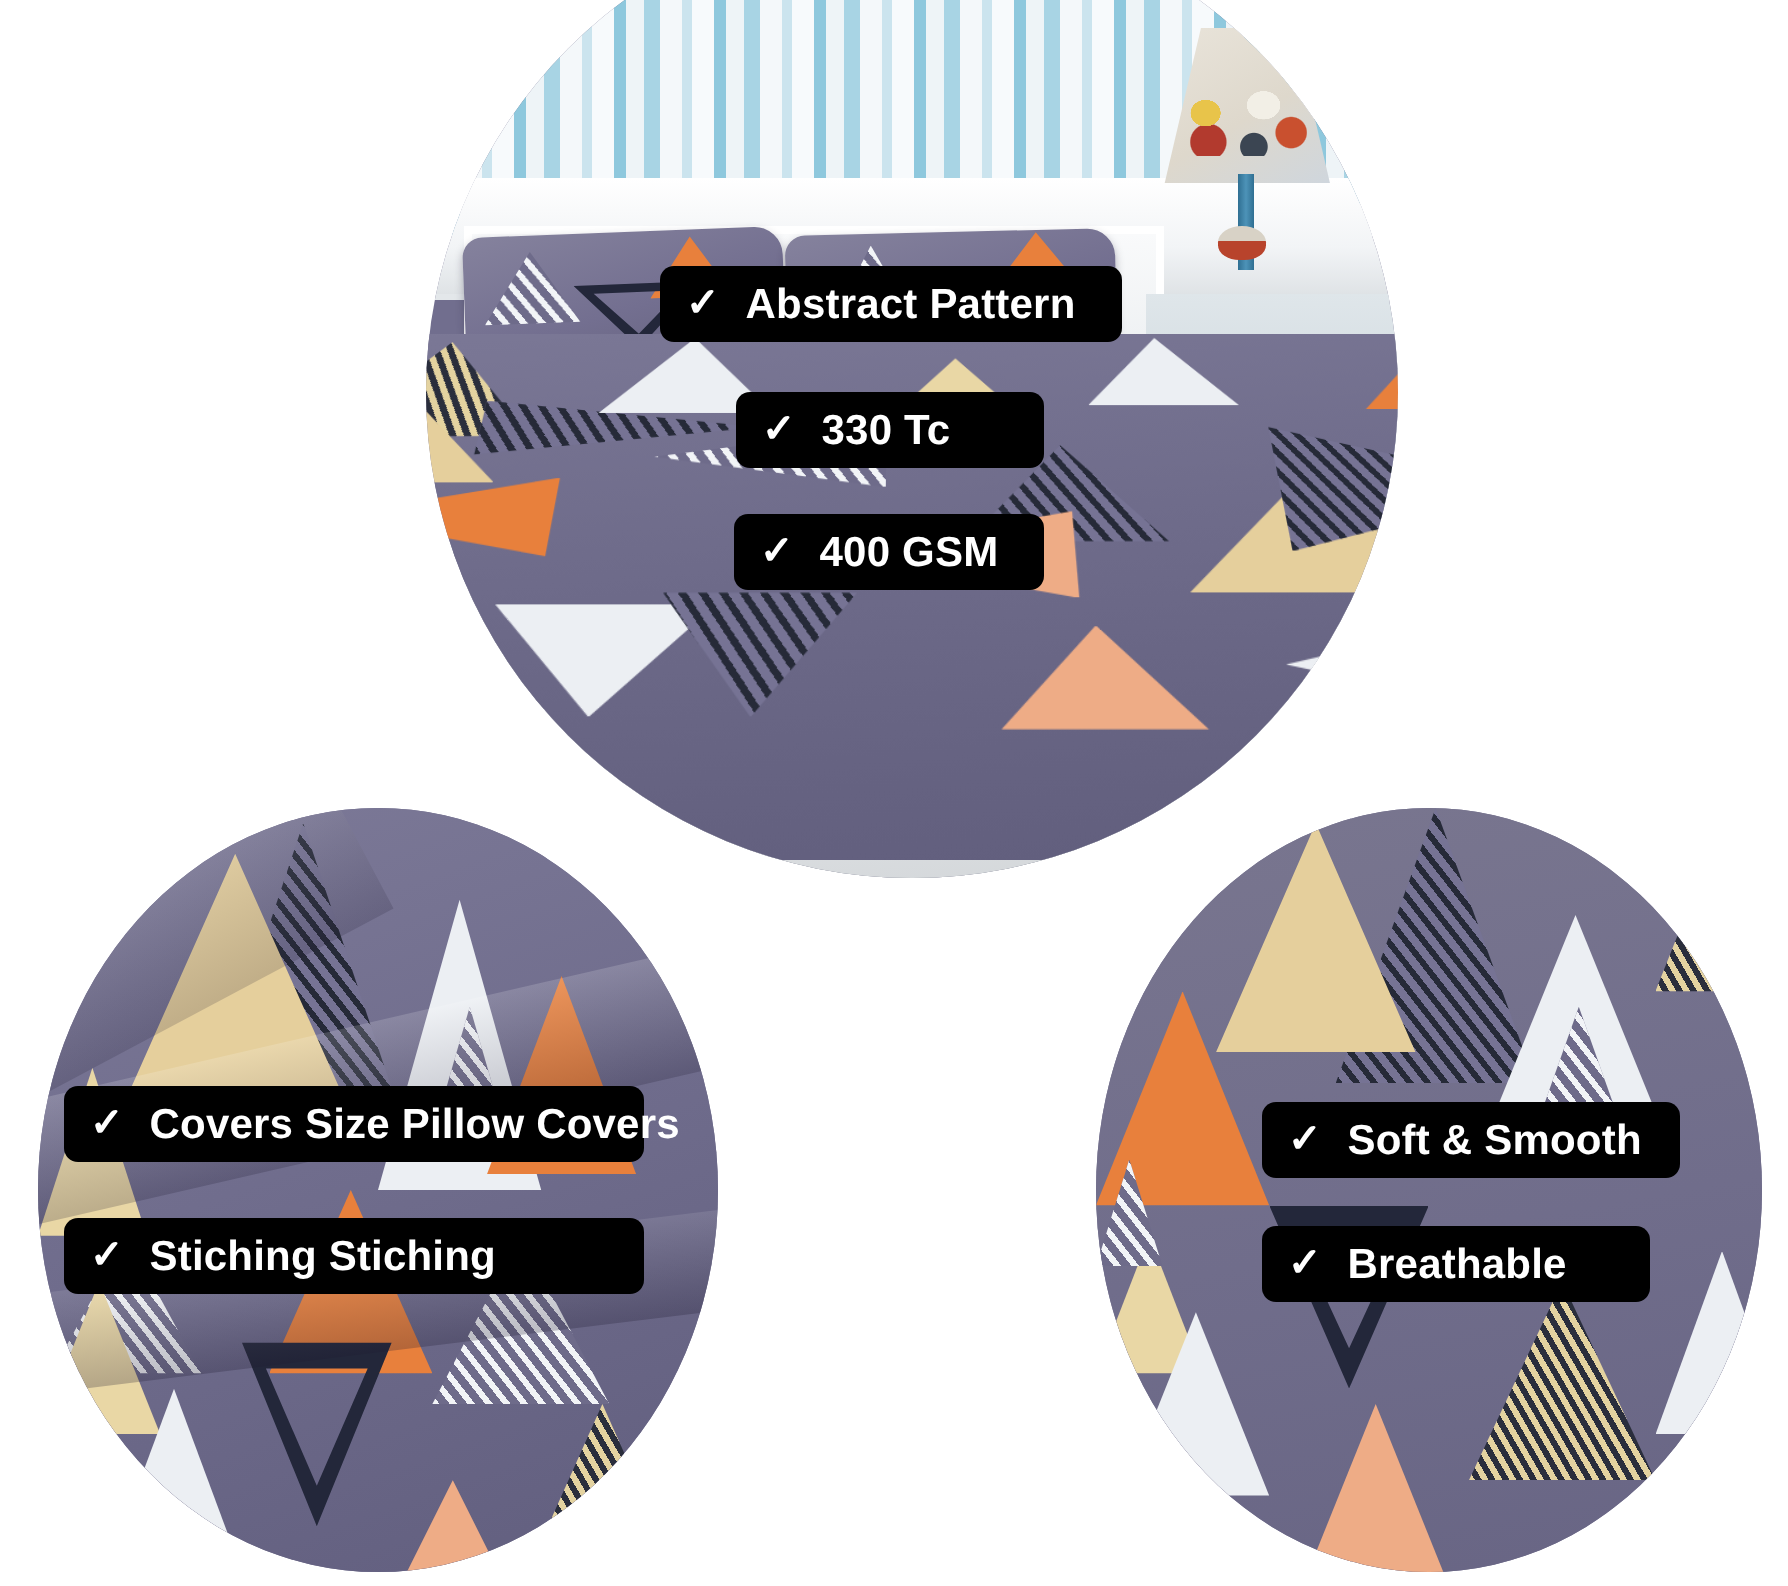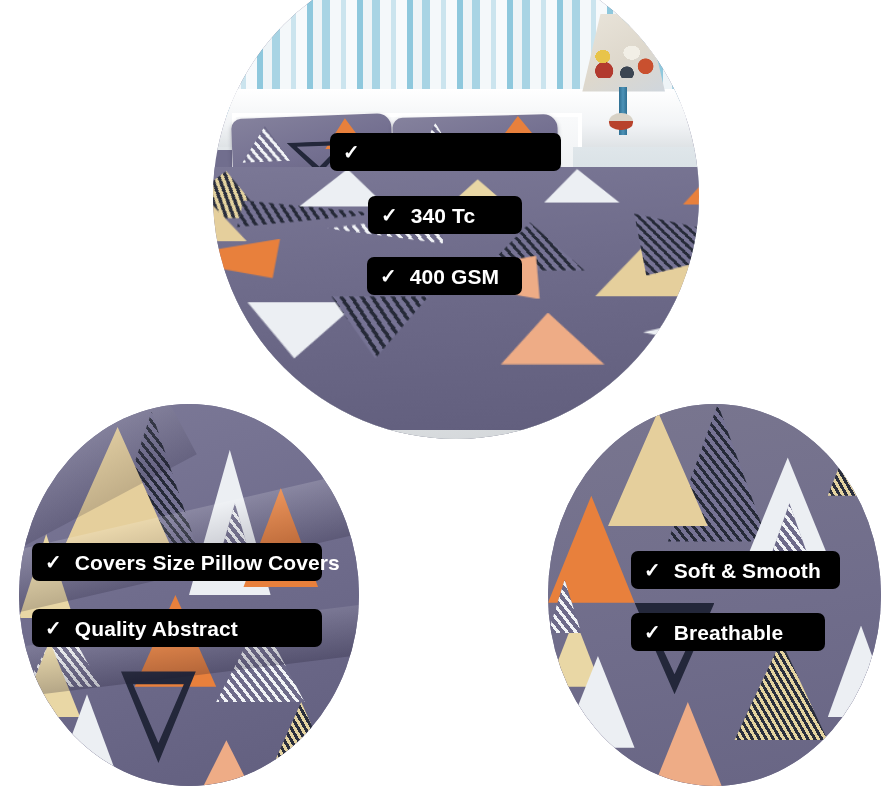--- a/index.html
+++ b/index.html
@@ -300,40 +300,41 @@
       <div class="shape c-white" style="left:4%;  top:66%; width:22%; height:24%;"></div>
       <div class="shape c-hatch-cream" style="left:56%; top:62%; width:28%; height:26%;"></div>
       <div class="shape c-white" style="left:84%; top:58%; width:20%; height:24%;"></div>
       <div class="shape c-peach" style="left:30%; top:78%; width:24%; height:26%;"></div>
       <div class="shape c-hatch-white" style="left:0%;  top:46%; width:10%; height:14%;"></div>
     </div>
   </div>
 
   <div class="badge" id="badge-abstract">
     <span class="check">✓</span>
+    <span class="blabel">Abstract Pattern</span>
   </div>
 
   <div class="badge" id="badge-tc">
     <span class="check">✓</span>
-    <span class="blabel">340 Tc</span>
+    <span class="blabel">330 Tc</span>
   </div>
 
   <div class="badge" id="badge-gsm">
     <span class="check">✓</span>
     <span class="blabel">400 GSM</span>
   </div>
 
   <div class="badge" id="badge-pillow">
     <span class="check">✓</span>
     <span class="blabel">Covers Size Pillow Covers</span>
   </div>
 
   <div class="badge" id="badge-stitch">
     <span class="check">✓</span>
-    <span class="blabel">Quality Abstract</span>
+    <span class="blabel">Stiching Stiching</span>
   </div>
 
   <div class="badge" id="badge-soft">
     <span class="check">✓</span>
     <span class="blabel">Soft &amp; Smooth</span>
   </div>
 
   <div class="badge" id="badge-breathable">
     <span class="check">✓</span>
     <span class="blabel">Breathable</span>

